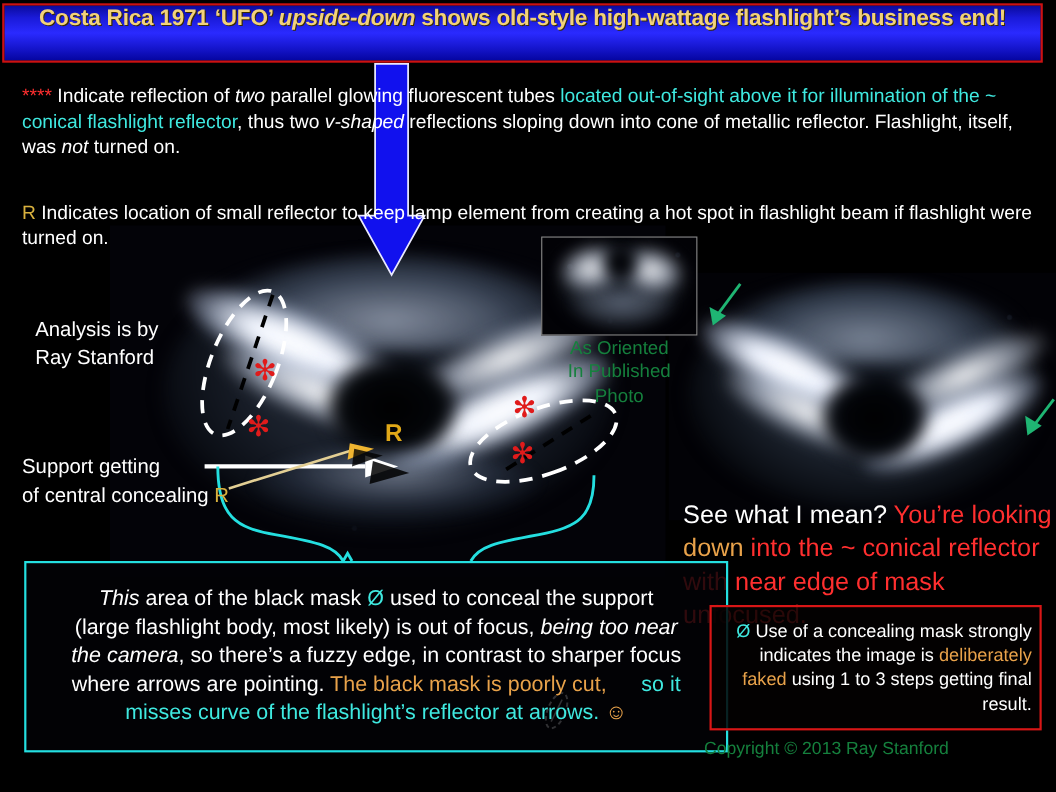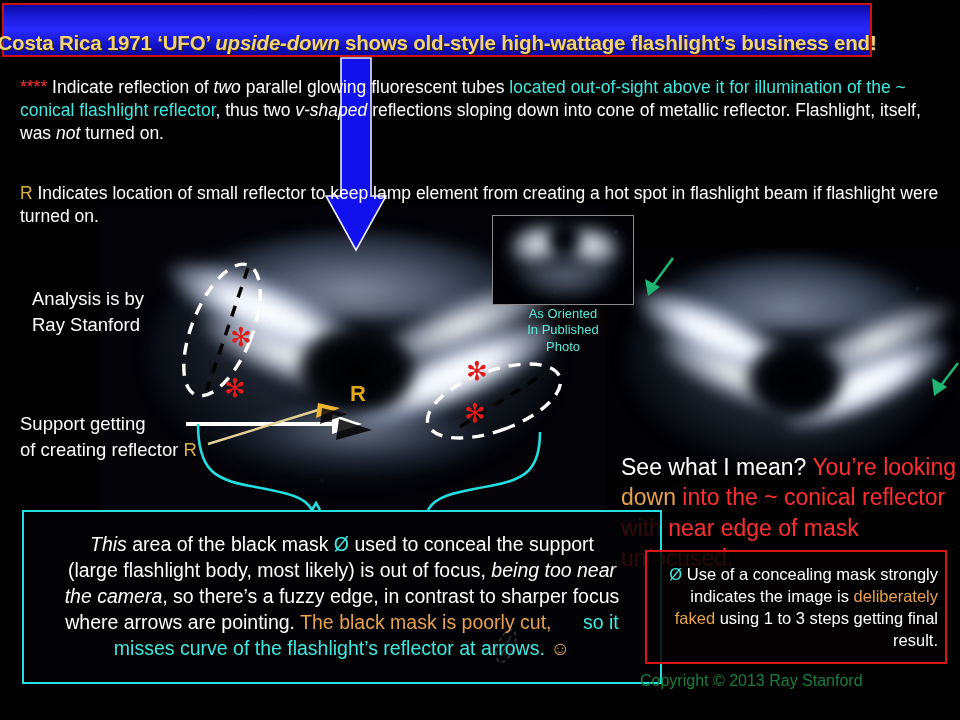--- a/index.html
+++ b/index.html
@@ -1,25 +1,25 @@
 <!DOCTYPE html>
 <html><head>
 <meta charset="utf-8">
 <style>
   html,body{margin:0;padding:0;background:#000;}
   body{width:960px;height:720px;overflow:hidden;font-family:"Liberation Sans",sans-serif;}
   #stage{position:relative;width:960px;height:720px;background:#000;overflow:hidden;}
 
   
   .banner{
-    position:absolute;left:2px;top:3px;width:870px;height:54px;
+    position:absolute;left:2px;top:3px;width:946px;height:54px;
     border:2px solid #cc1111;
     background:linear-gradient(180deg,#0a0a9c 0%,#1a1ad8 22%,#2a2aff 50%,#1515cc 78%,#0505a0 100%);
     box-sizing:border-box;
-    display:flex;align-items:flex-end;justify-content:center;
+    display:flex;align-items:flex-start;justify-content:center;
   }
   .banner-text{
     color:#f2d27a;font-size:20.5px;font-weight:bold;letter-spacing:-0.2px;
     white-space:nowrap;text-shadow:1px 1px 0 #3a2a00;
   }
   .banner-text i{font-style:italic;}
 
   
   .photo{position:absolute;border-radius:0;overflow:hidden;}
   .blob{position:absolute;border-radius:50%;filter:blur(7px);}
@@ -38,21 +38,21 @@
   
   .tx{position:absolute;color:#fff;line-height:1.32;}
   .cy{color:#3fe9e0;}  .rd{color:#ff2f2f;}  .or{color:#e8a24a;}  .gd{color:#d9b13e;}  .it{font-style:italic;}
 
   #para1{left:20px;top:76px;width:920px;font-size:17.5px;}
   #para2{left:20px;top:182px;width:920px;font-size:17.5px;}
   #analysis{left:32px;top:286px;font-size:18.5px;line-height:1.38;}
   #support{left:20px;top:411px;font-size:18.5px;line-height:1.38;}
 
   #asoriented{position:absolute;left:492px;top:306px;width:142px;text-align:center;
-    color:#5eead4;font-size:13px;line-height:1.25;}
+    color:#15803d;font-size:17px;line-height:1.25;}
 
   #seewhat{position:absolute;left:621px;top:452px;width:336px;text-align:left;
     font-size:23px;line-height:1.32;color:#fff;}
 
   #copyright{position:absolute;left:640px;top:672px;color:#15803d;font-size:16px;}
 
   
   #cyanbox{position:absolute;left:22px;top:510px;width:640px;height:174px;
     border:2px solid #24dfe0;box-sizing:border-box;background:rgba(2,2,6,.82);
     display:flex;align-items:center;justify-content:center;}
@@ -202,21 +202,21 @@
 
   <div class="tx" id="para2"><span class="gd">R</span><span> Indicates location of small reflector to keep lamp element from creating a hot spot in flashlight beam if flashlight were turned on.</span></div>
 
   <div class="tx" id="analysis">
     <div>Analysis is by</div>
     <div>Ray Stanford</div>
   </div>
 
   <div class="tx" id="support">
     <div>Support getting</div>
-    <div><span>of creating reflector </span><span class="gd">R</span></div>
+    <div><span>of central concealing </span><span class="gd">R</span></div>
   </div>
 
   <div id="asoriented">
     <div>As Oriented</div>
     <div>In Published</div>
     <div>Photo</div>
   </div>
 
   <div id="seewhat"><span>See what I mean? </span><span class="rd">You’re looking</span> <span class="or">down</span><span class="rd"> into the ~ conical reflector with near edge of mask unfocused.</span></div>
 

